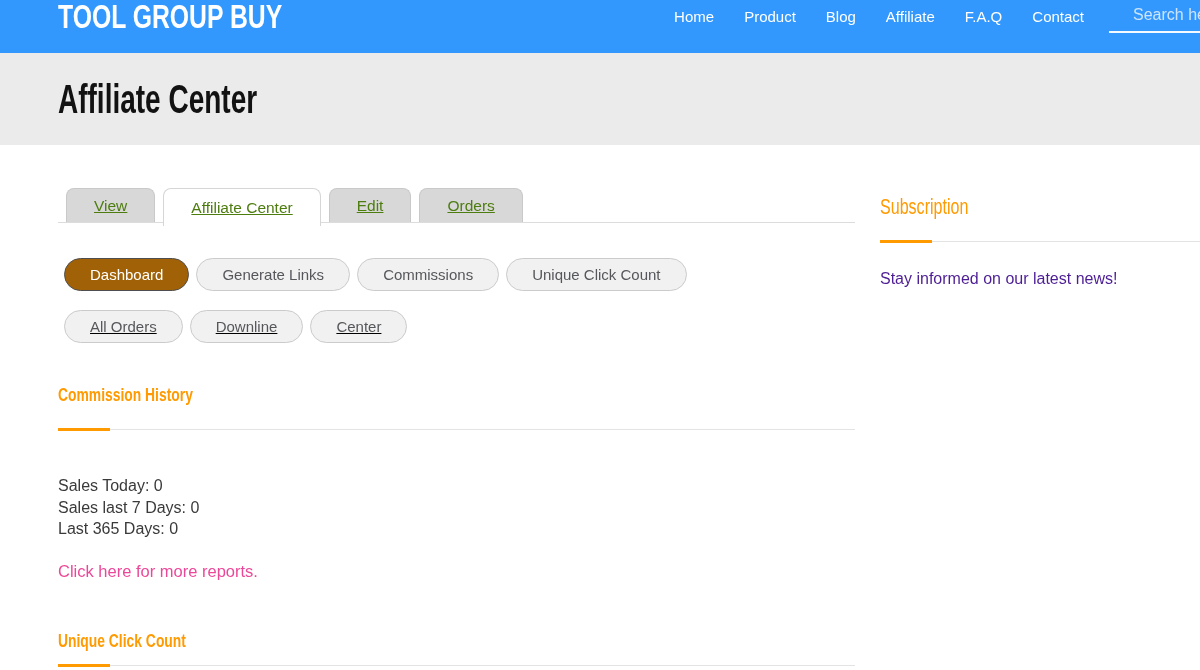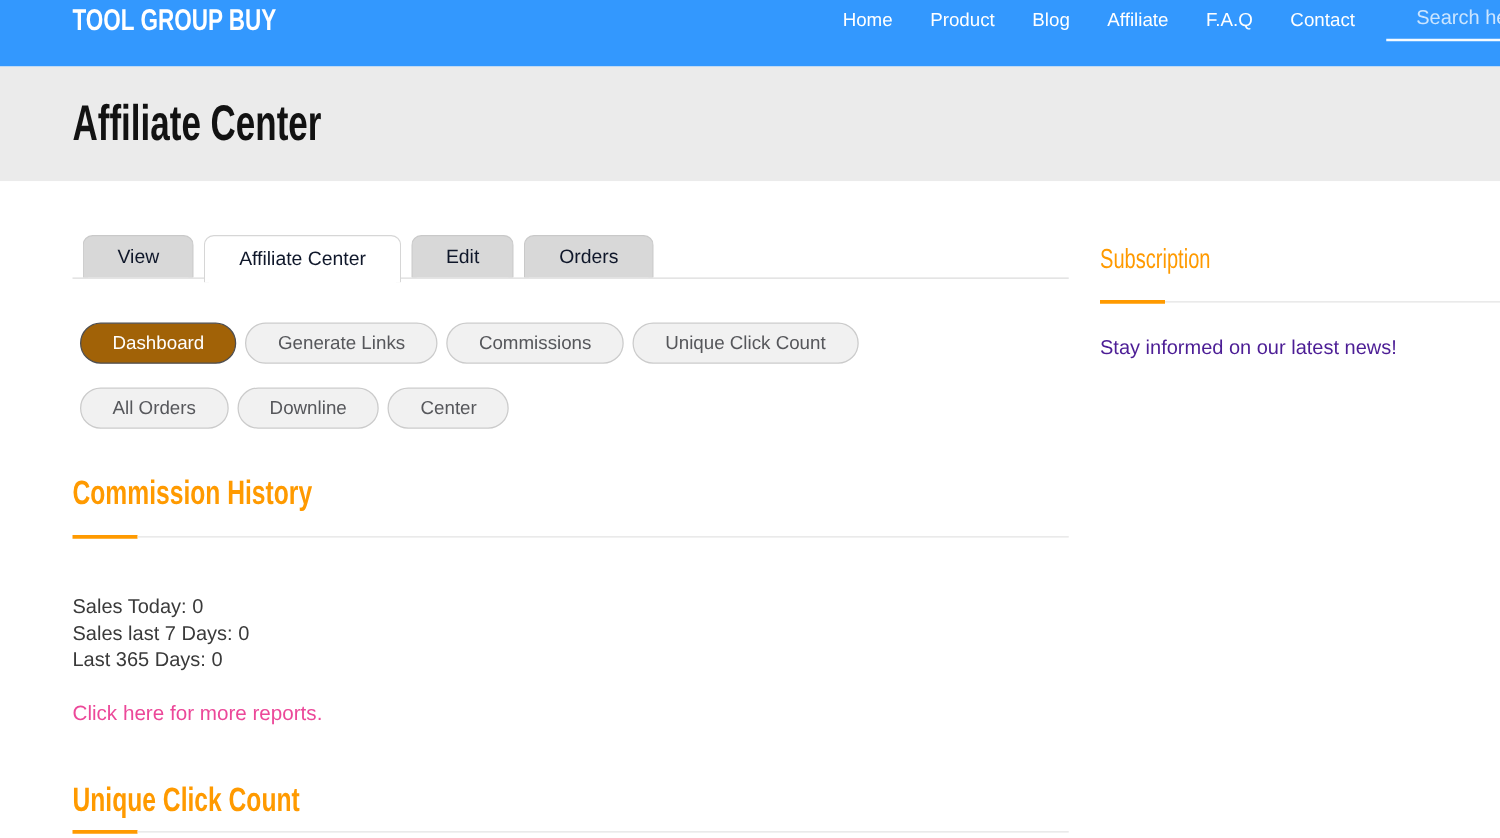--- a/index.html
+++ b/index.html
@@ -19,21 +19,21 @@
   }
 
   
   .site-header {
     height: 53px;
     background: #3398fe;
     position: relative;
   }
   .logo {
     position: absolute; left: 58px; top: 0px;
-    color: #ffffff; font-size: 24px; font-weight: bold; line-height: 34px;
+    color: #ffffff; font-size: 33px; font-weight: bold; line-height: 34px;
     cursor: pointer;
   }
   .main-nav {
     position: absolute; right: 116px; top: 9px;
     display: flex; gap: 30px;
   }
   .nav-item {
     color: #ffffff; font-size: 15px; line-height: 16px;
     cursor: pointer; white-space: nowrap;
   }
@@ -76,49 +76,49 @@
     display: flex; align-items: flex-end; gap: 8px;
     padding-left: 8px;
     border-bottom: 1px solid #dcdcdc;
   }
   .tab {
     height: 34px; padding: 0 27px;
     display: flex; align-items: center; justify-content: center;
     background: #d8d8d8;
     border: 1px solid #c9c9c9; border-bottom: none;
     border-radius: 8px 8px 0 0;
-    font-size: 15.5px; color: #0f172a;
-    cursor: pointer; white-space: nowrap;
+    font-size: 15.5px; color: #4d7c0f;
+    cursor: pointer; white-space: nowrap; text-decoration: underline;
   }
   .tab.active {
     background: #ffffff;
     border-color: #d6d6d6;
     height: 38px; margin-bottom: -4px;
     position: relative; z-index: 2;
   }
 
   
   .pill-row { display: flex; gap: 7px; margin-left: 6px; }
   .pill-row.first { margin-top: 35px; }
-  .pill-row.second { margin-top: 19px; }
+  .pill-row.second { margin-top: 19px; text-decoration: underline; }
   .pill {
     height: 33px; padding: 0 25px;
     display: inline-flex; align-items: center;
     border-radius: 17px;
     background: #f1f1f1;
     border: 1px solid #cbcbcb;
     color: #56575b; font-size: 15px;
     cursor: pointer; white-space: nowrap;
   }
   .pill.active { background: #a16207; border-color: #4e4e50; color: #ffffff; }
 
   
   .section-heading {
     margin: 36px 0 0 0;
-    font-size: 27px; line-height: 31px;
+    font-size: 19px; line-height: 31px;
     color: #ff9a00; font-weight: bold;
   }
   .divider { position: relative; height: 3px; margin-top: 18px; }
   .divider::before {
     content: ""; position: absolute; left: 0; top: 0;
     width: 52px; height: 3px; background: #ff9a00;
   }
   .divider::after {
     content: ""; position: absolute; left: 52px; right: 0; top: 1px;
     height: 1px; background: #e3e3e3;

